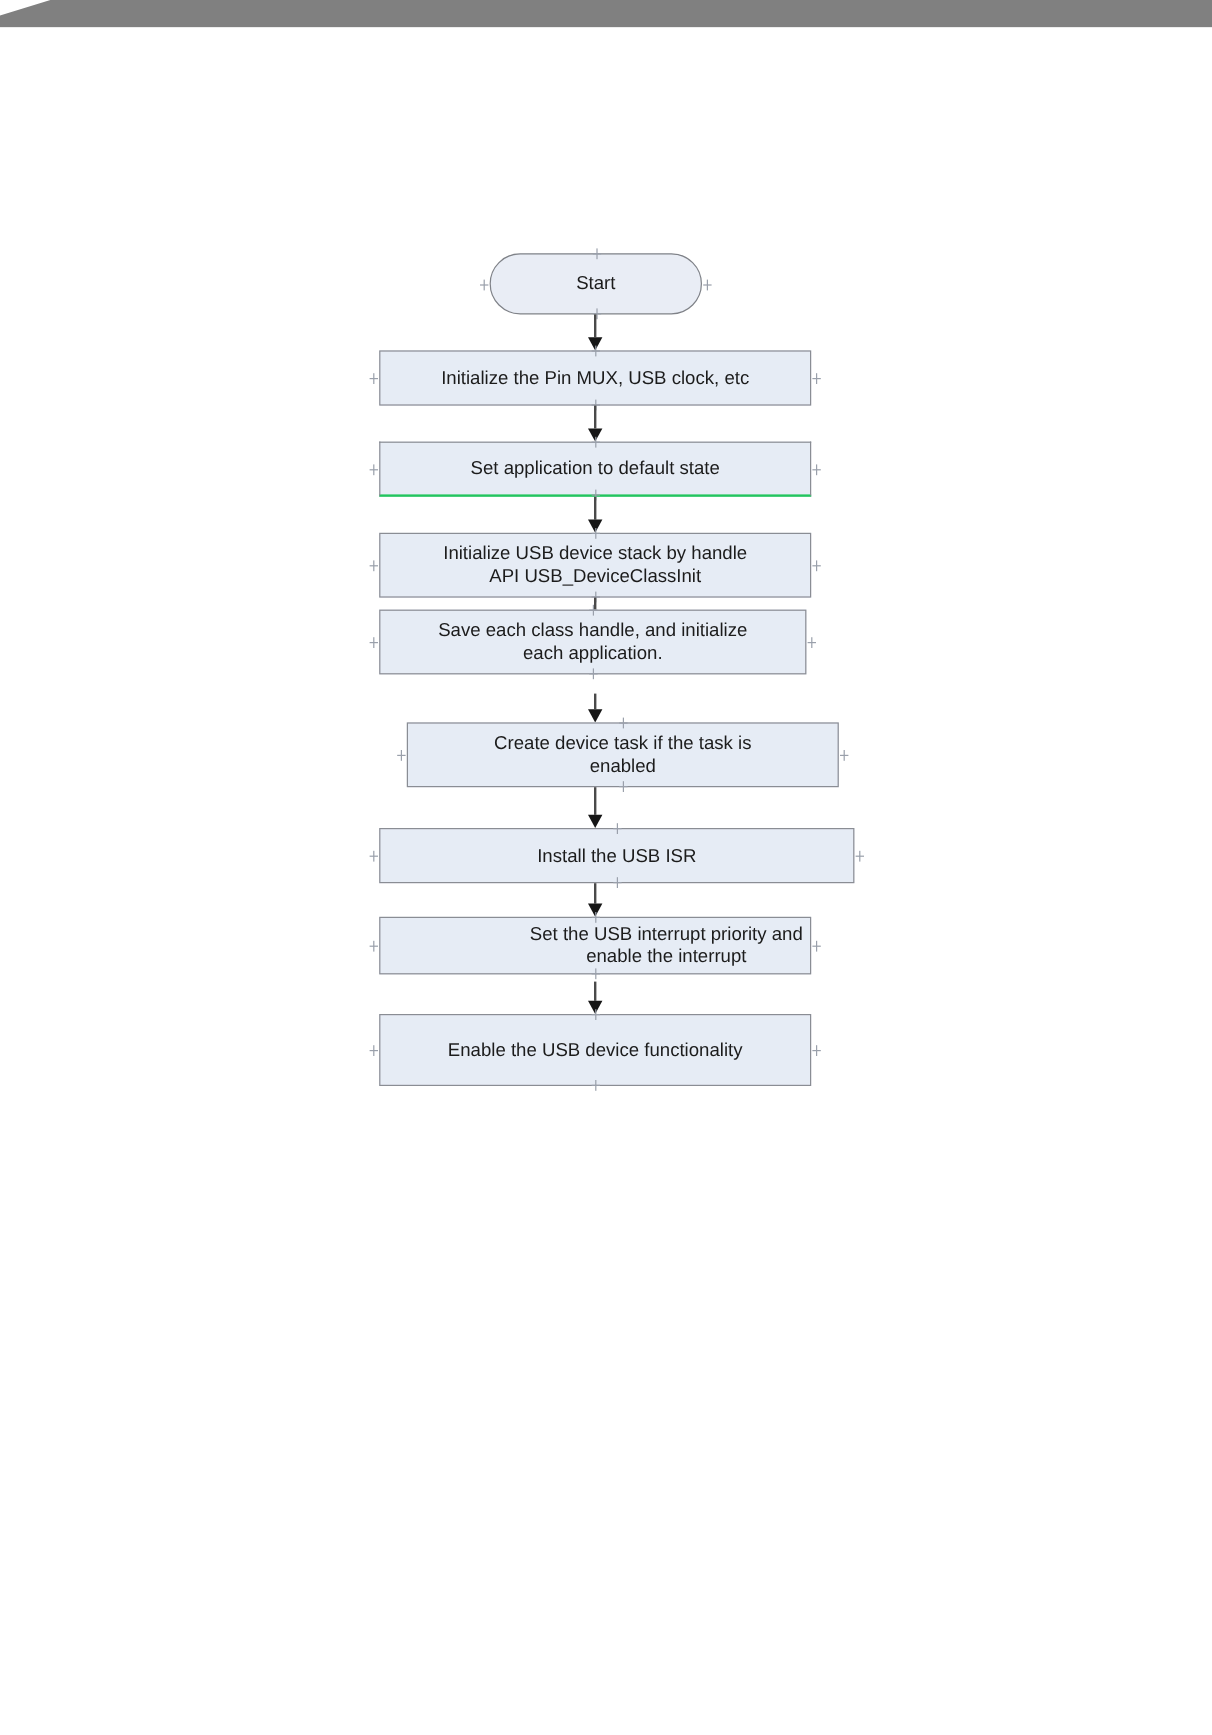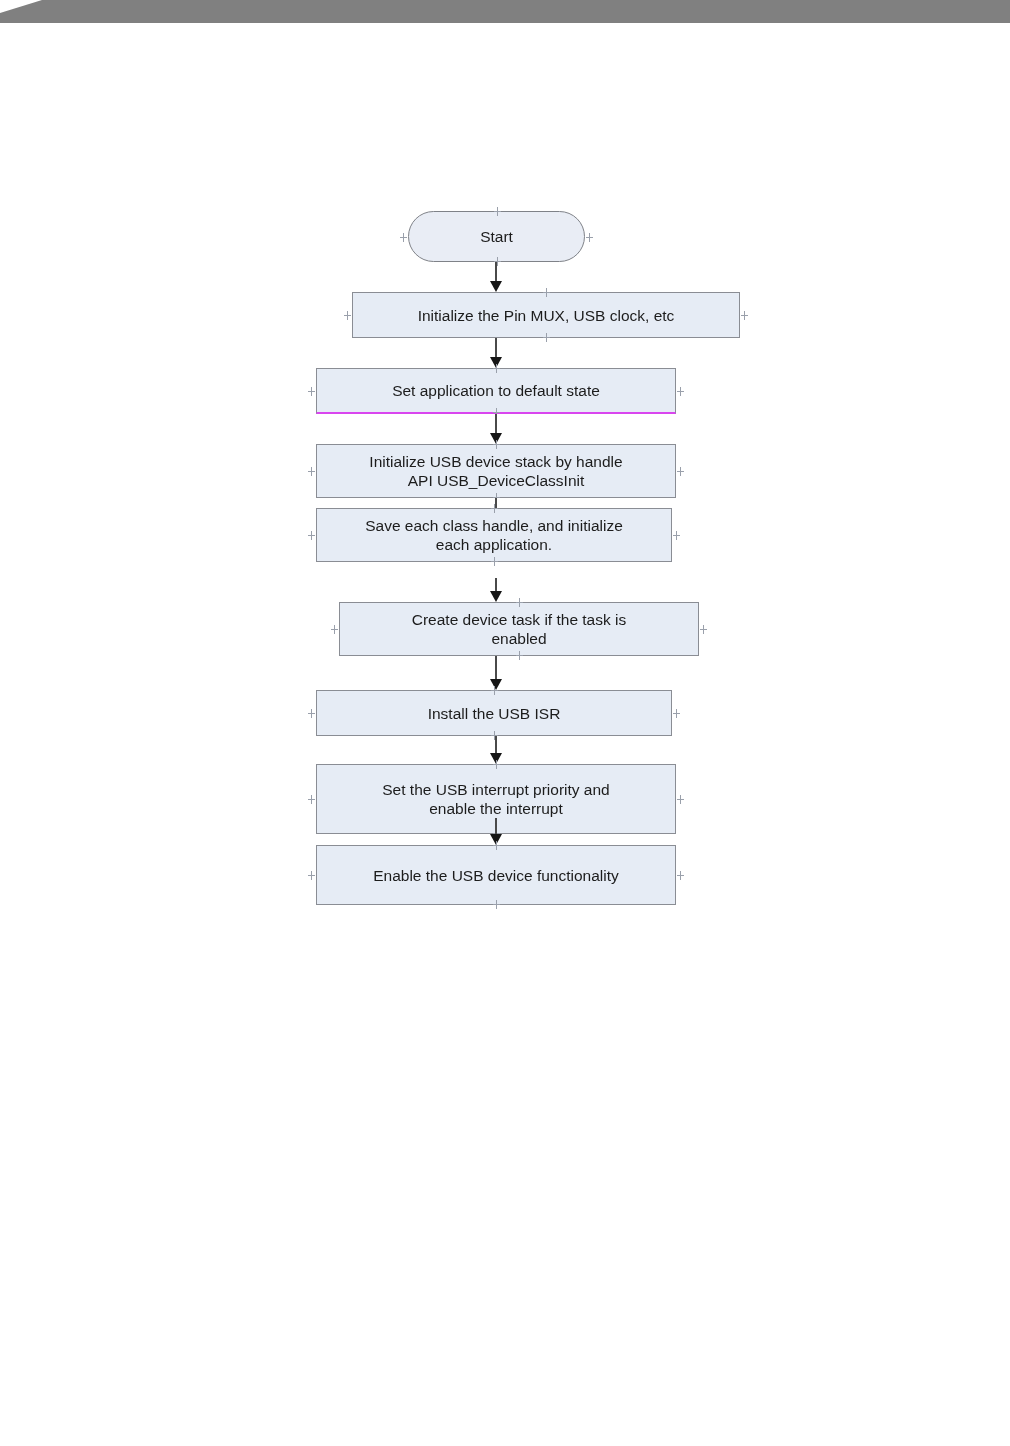--- a/index.html
+++ b/index.html
@@ -51,21 +51,21 @@
     letter-spacing: 0px;
   }
 
   .node.terminator {
     border-radius: 26px;
     border: 1px solid #7f8288;
     background: #e9edf5;
   }
 
   .node.heavy-bottom {
-    border-bottom: 2px solid #d946ef;
+    border-bottom: 2px solid #22c55e;
   }
 
   .node .label {
     padding: 0 6px;
     white-space: pre-line;
   }
 
   
   .handle {
     position: absolute;
@@ -132,21 +132,21 @@
     <span class="handle left"></span>
     <span class="handle right"></span>
     <span class="label">Start</span>
   </div>
 
   <div class="connector" style="top:262px; height:30px;">
     <span class="stem" style="height:19px;"></span>
     <span class="head" style="top:19px;"></span>
   </div>
 
-  <div class="node" style="left:316px; top:292px; width:388px; height:46px;margin-left:36px;">
+  <div class="node" style="left:316px; top:292px; width:360px; height:46px;">
     <span class="handle top"></span>
     <span class="handle bottom"></span>
     <span class="handle left"></span>
     <span class="handle right"></span>
     <span class="label">Initialize the Pin MUX, USB clock, etc</span>
   </div>
 
   <div class="connector" style="top:338px; height:30px;">
     <span class="stem" style="height:19px;"></span>
     <span class="head" style="top:19px;"></span>
@@ -200,34 +200,34 @@
     <span class="handle right"></span>
     <span class="label">Create device task if the task is
 enabled</span>
   </div>
 
   <div class="connector" style="top:656px; height:34px;">
     <span class="stem" style="height:23px;"></span>
     <span class="head" style="top:23px;"></span>
   </div>
 
-  <div class="node" style="left:316px; top:690px; width:356px; height:46px;">
+  <div class="node" style="left:316px; top:690px; width:396px; height:46px;">
     <span class="handle top"></span>
     <span class="handle bottom"></span>
     <span class="handle left"></span>
     <span class="handle right"></span>
     <span class="label">Install the USB ISR</span>
   </div>
 
   <div class="connector" style="top:736px; height:28px;">
     <span class="stem" style="height:17px;"></span>
     <span class="head" style="top:17px;"></span>
   </div>
 
-  <div class="node" style="left:316px; top:764px; width:360px; height:70px;">
+  <div class="node" style="left:316px; top:764px; width:360px; height:48px;justify-content:flex-end;">
     <span class="handle top"></span>
     <span class="handle bottom"></span>
     <span class="handle left"></span>
     <span class="handle right"></span>
     <span class="label">Set the USB interrupt priority and
 enable the interrupt</span>
   </div>
 
   <div class="connector" style="top:818px; height:27px;">
     <span class="stem" style="height:16px;"></span>

